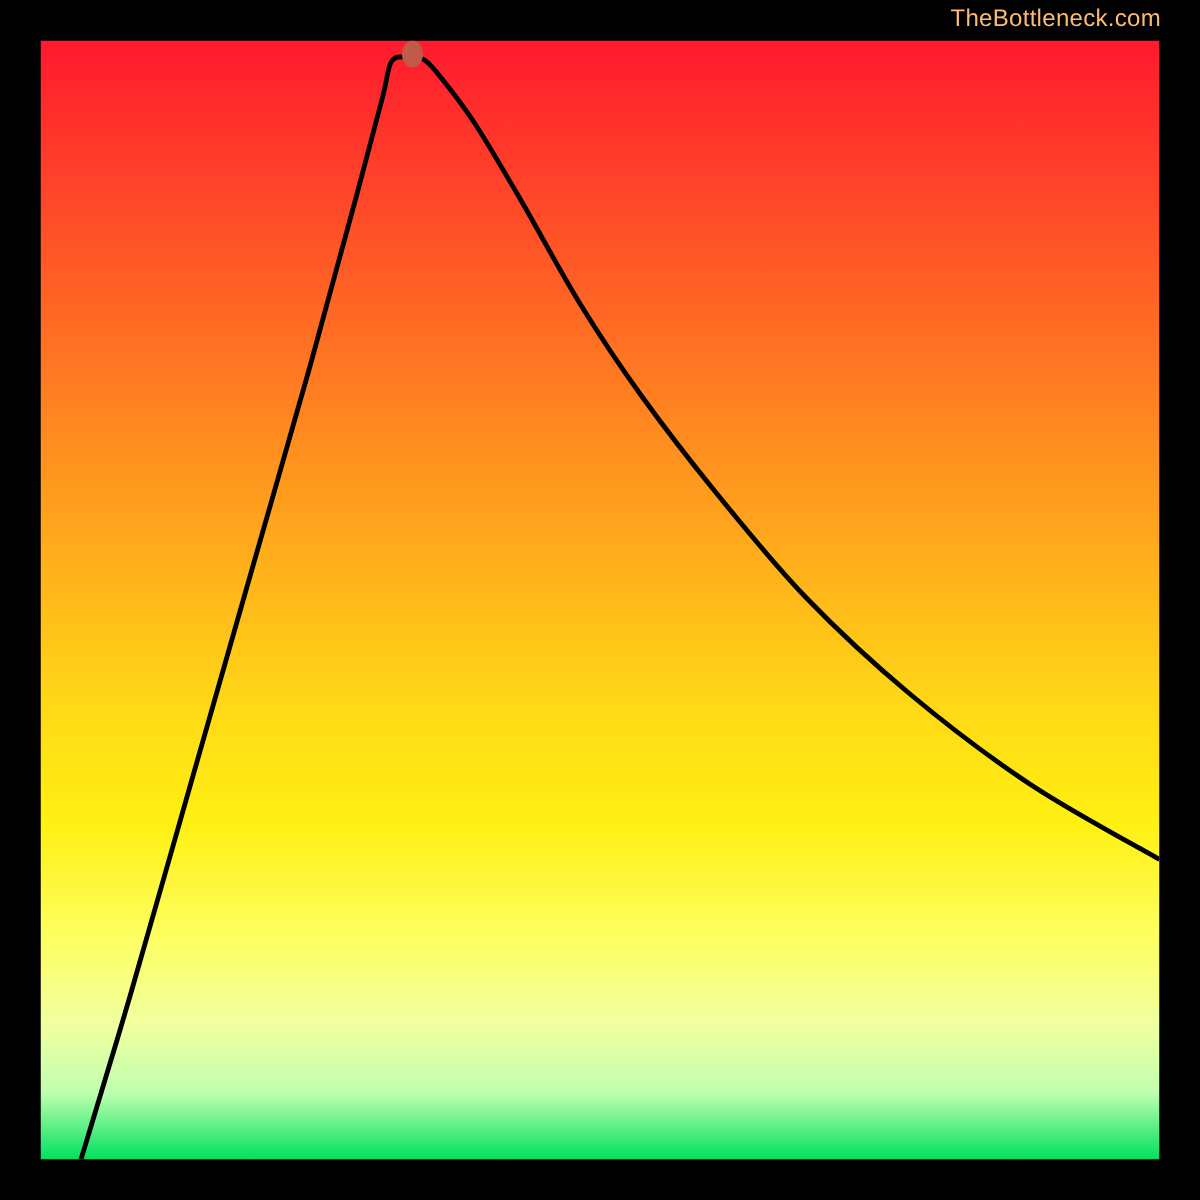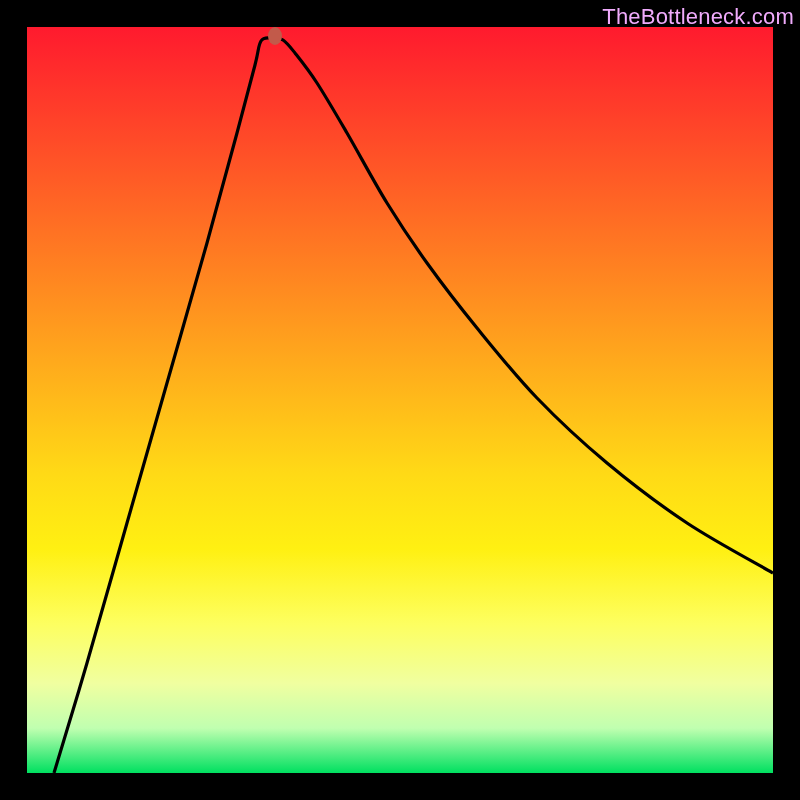--- a/index.html
+++ b/index.html
@@ -33,23 +33,23 @@
       #fff012 70%,
       #fdff60 80%,
       #f0ffa0 88%,
       #c0ffb0 94%,
       #00e060 100%
     );
   }
   .watermark {
     position: absolute;
     top: 4px;
-    right: 6px;
-    color: #f0abfc;
-    font-size: 22px;
+    right: 26px;
+    color: #fdba74;
+    font-size: 16px;
     letter-spacing: 0.2px;
     user-select: none;
   }
   svg.curve {
     position: absolute;
     inset: 0;
     width: 100%;
     height: 100%;
     pointer-events: none;
   }

